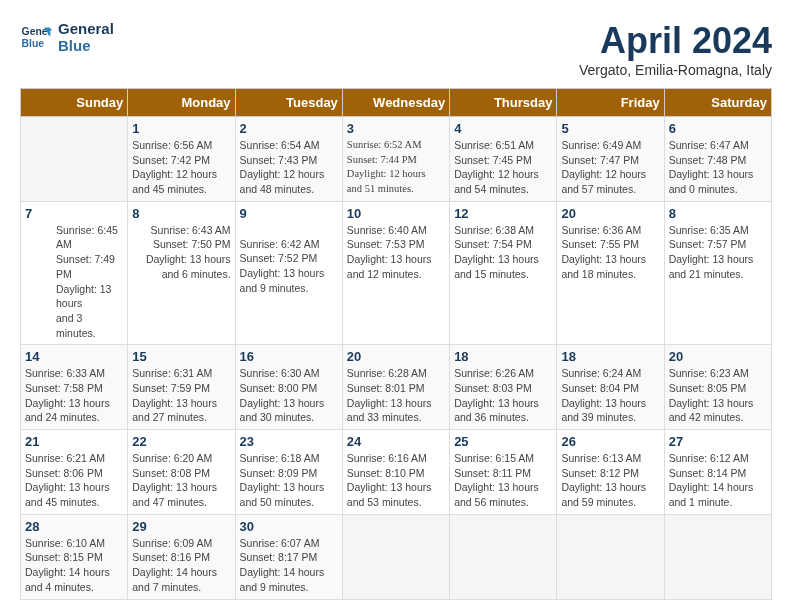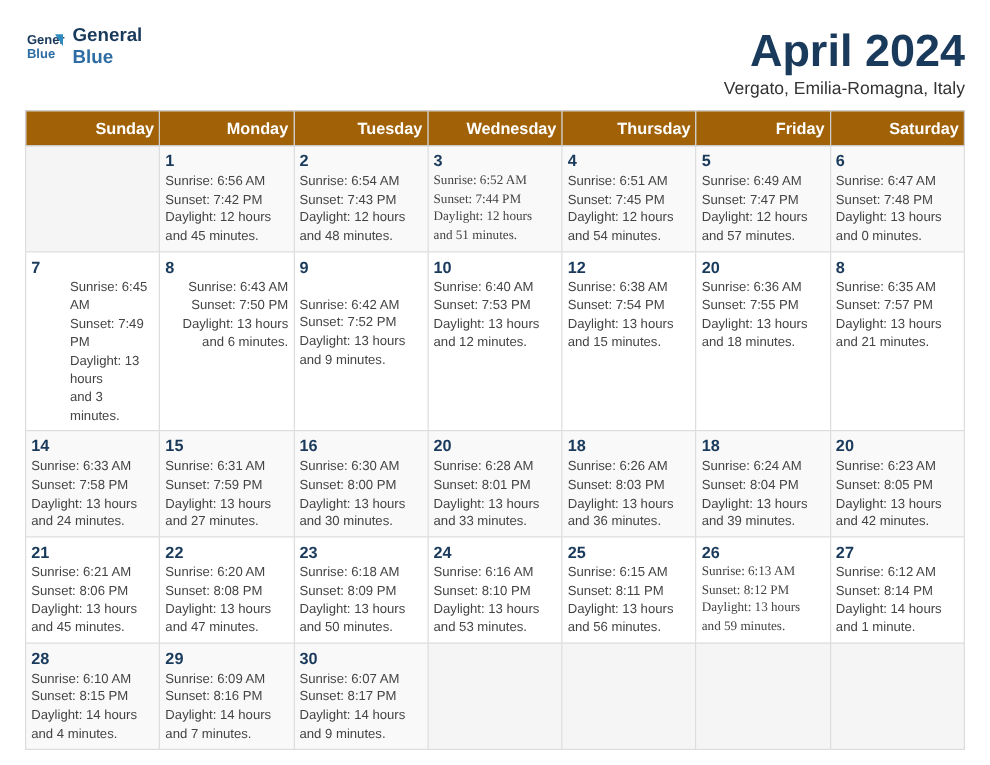--- a/index.html
+++ b/index.html
@@ -291,21 +291,21 @@
         </td>
         <td>
           <span class="day-num">25</span>
           <div class="day-info" style="white-space: pre-line;">Sunrise: 6:15 AM
 Sunset: 8:11 PM
 Daylight: 13 hours
 and 56 minutes.</div>
         </td>
         <td>
           <span class="day-num">26</span>
-          <div class="day-info" style="white-space: pre-line; font-family: Liberation Serif, serif;">Sunrise: 6:13 AM
+          <div class="day-info" style="white-space: pre-line;">Sunrise: 6:13 AM
 Sunset: 8:12 PM
 Daylight: 13 hours
 and 59 minutes.</div>
         </td>
         <td>
           <span class="day-num">27</span>
           <div class="day-info" style="white-space: pre-line;">Sunrise: 6:12 AM
 Sunset: 8:14 PM
 Daylight: 14 hours
 and 1 minute.</div>

